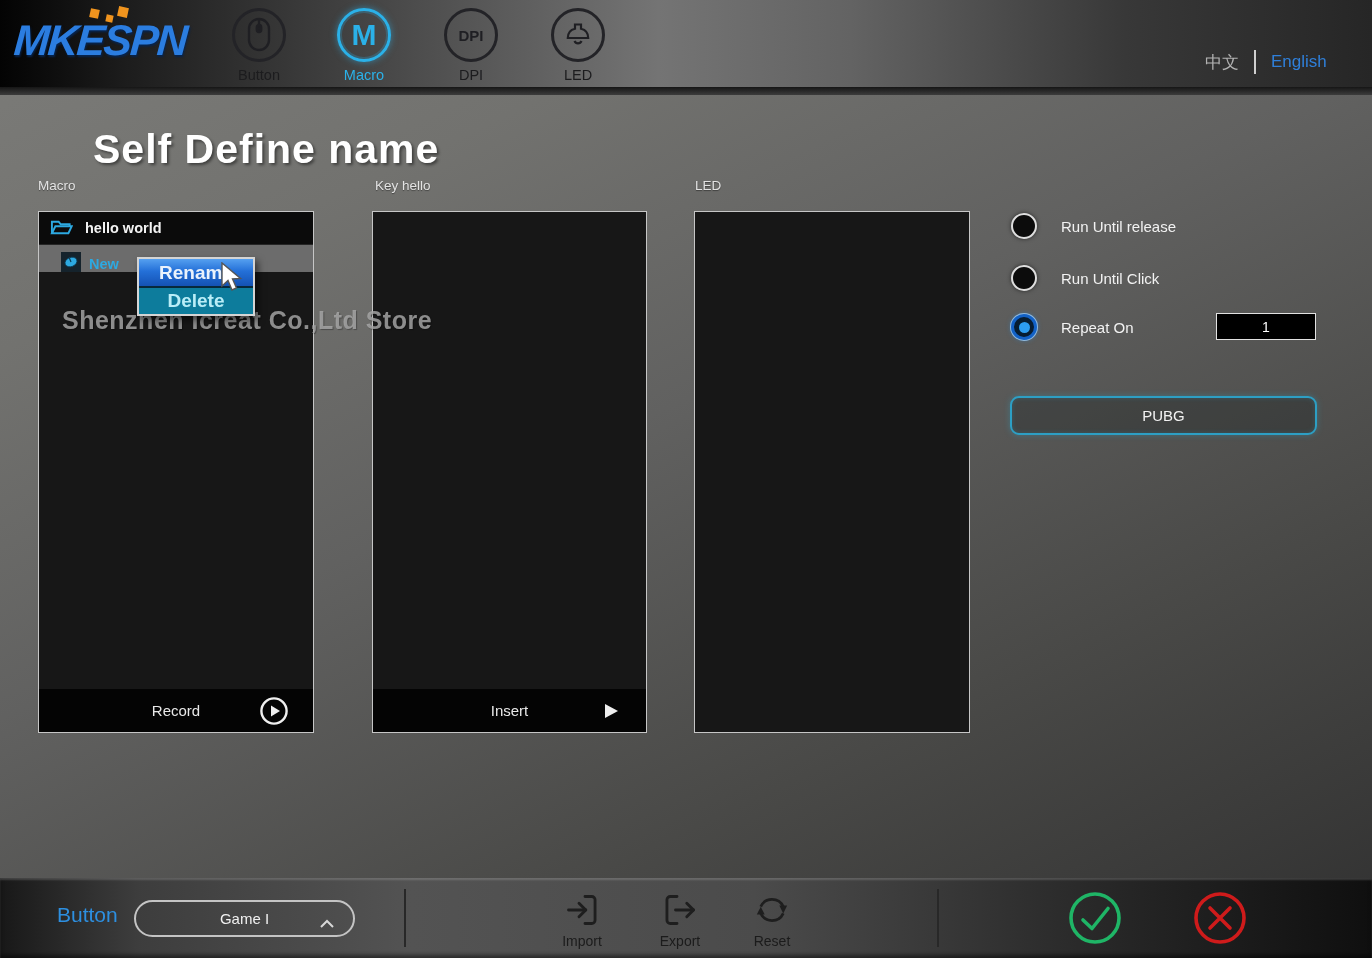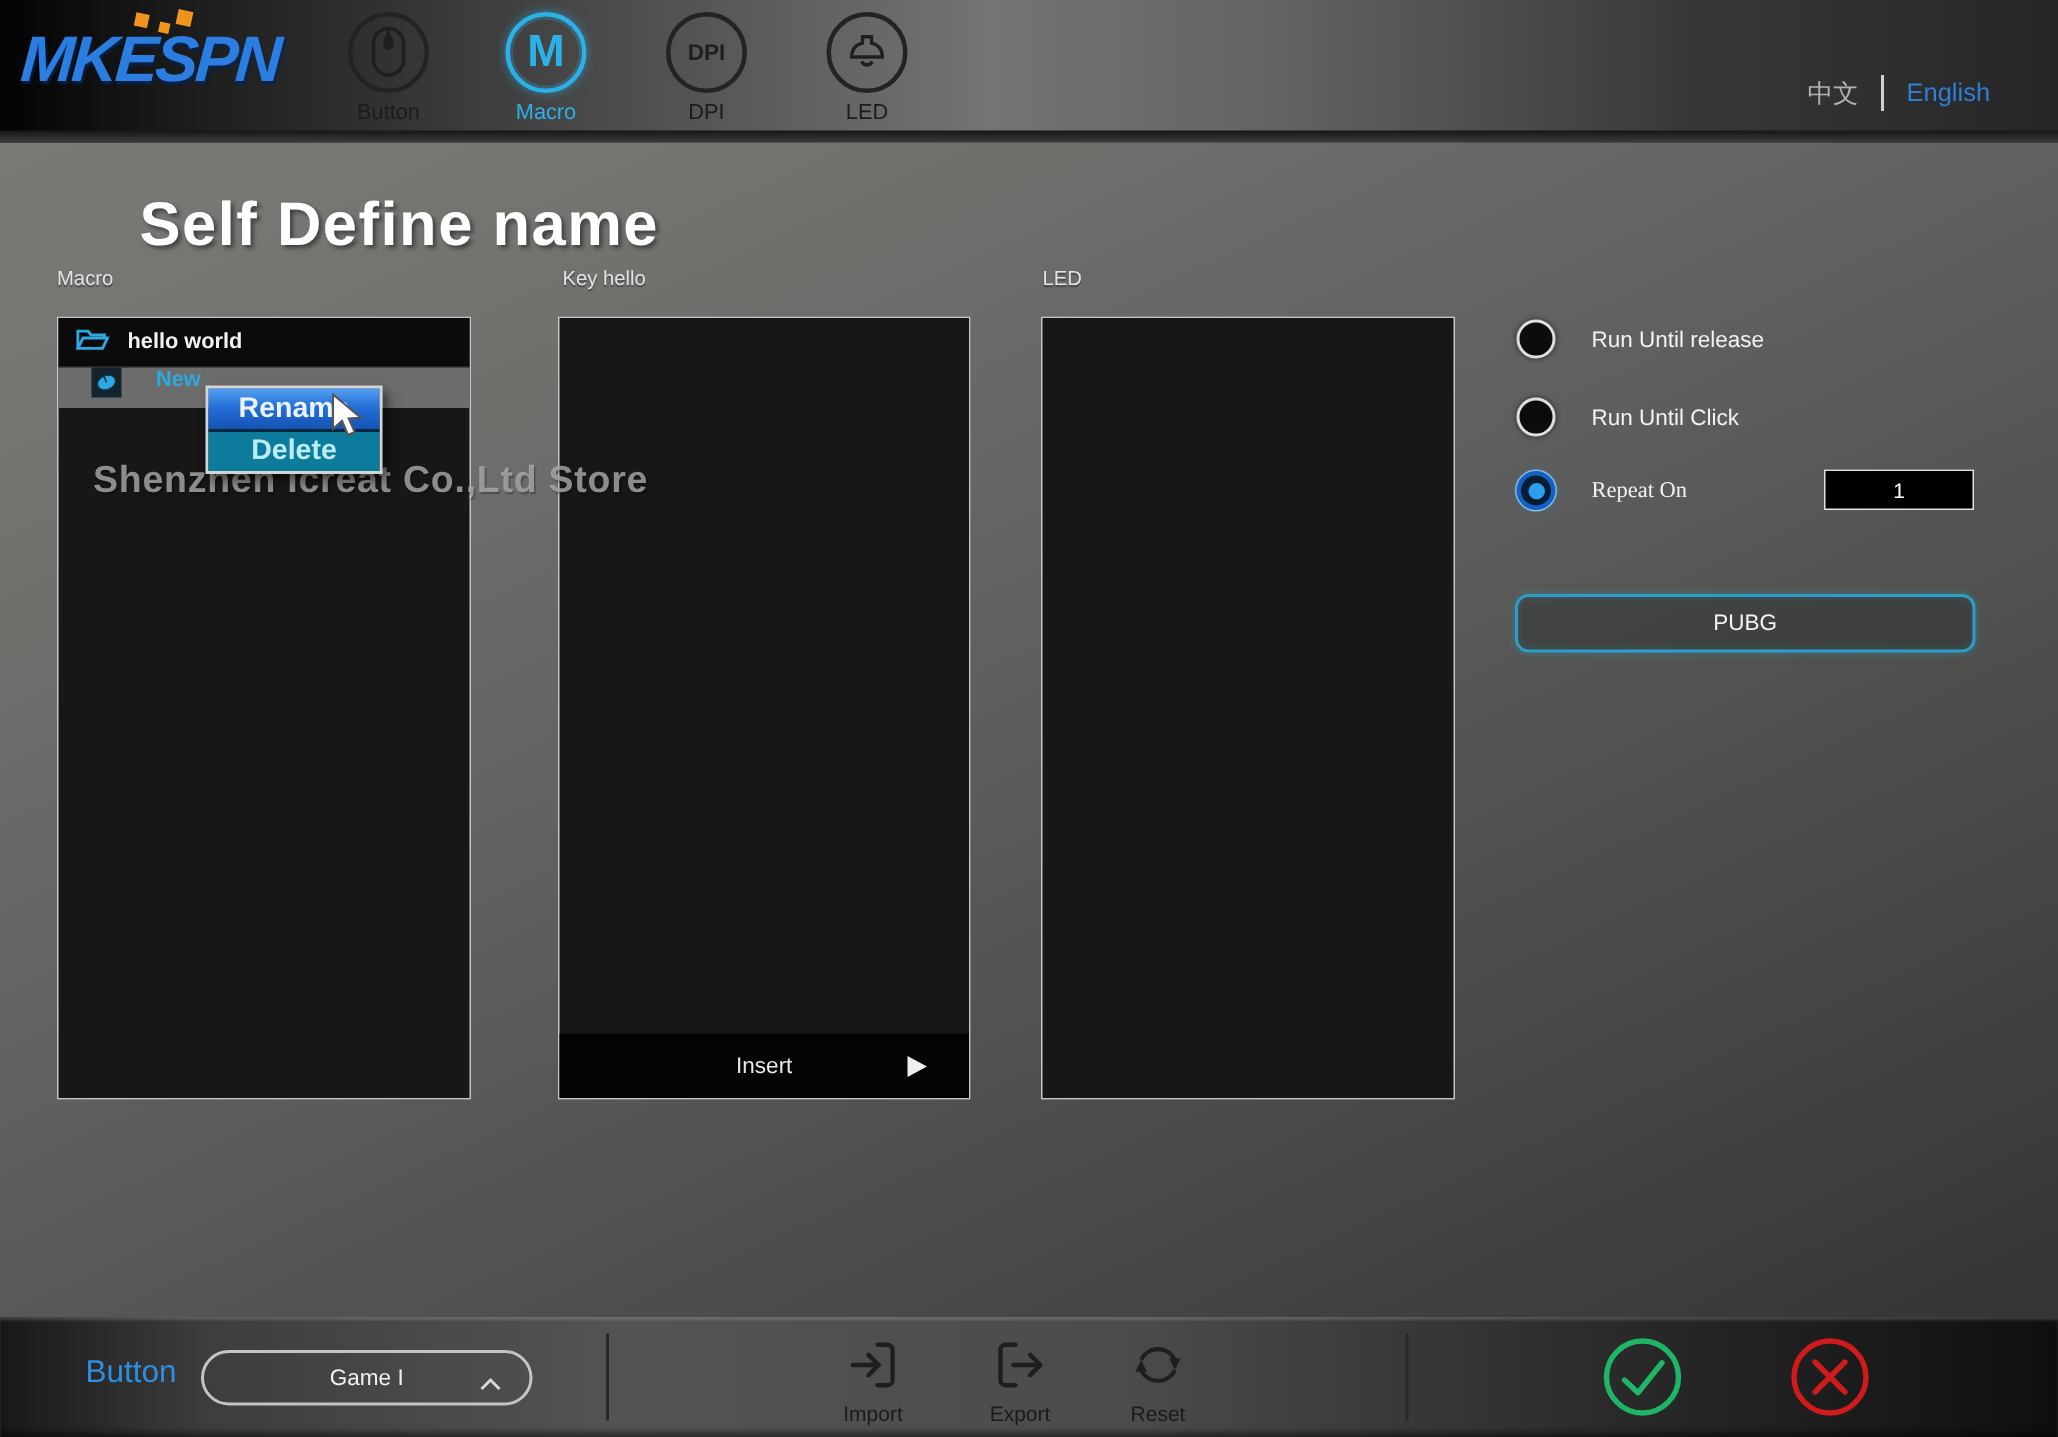--- a/index.html
+++ b/index.html
@@ -72,21 +72,21 @@
   .panel-key{ left:372px; width:275px; }
   .panel-led{ left:694px; width:276px; }
 
   .folder-row{
     height:33px; background:#0b0b0b; border-bottom:1px solid #262626;
     display:flex; align-items:center; gap:12px; padding-left:11px;
     color:#f2f2f2; font-size:14.5px; font-weight:600; cursor:pointer;
   }
   .new-row{
     height:27px; background:#6c6c6c;
-    display:flex; align-items:flex-start; gap:23px; padding-left:22px;
+    display:flex; align-items:flex-end; gap:8px; padding-left:22px;
     color:#2da9e1; font-size:14.5px; font-weight:bold; cursor:pointer;
   }
   .mouse-tile{ width:20px; height:20px; background:#15232c; display:flex; align-items:center; justify-content:center; }
 
   .panel-footer{
     position:absolute; left:0; right:0; bottom:0; height:43px; background:#040404;
     display:flex; align-items:center; justify-content:center;
     color:#e8e8e8; font-size:15px; cursor:pointer;
   }
   .footer-icon{ position:absolute; right:24px; top:7px; }
@@ -110,21 +110,21 @@
   .cursor{ position:absolute; left:219px; top:262px; z-index:7; }
 
   .watermark{
     position:absolute; left:62px; top:306px; z-index:4; white-space:nowrap;
     font-size:25px; font-weight:bold; color:rgba(168,168,168,.82);
     text-shadow:1px 1px 1px rgba(0,0,0,.3); letter-spacing:.5px;
   }
 
   
   .radio-row{ position:absolute; display:flex; align-items:center; gap:24px; cursor:pointer; }
-  .rr1{ left:1011px; top:213px; } .rr2{ left:1011px; top:265px; } .rr3{ left:1011px; top:314px;font-family:Liberation Serif, serif; }
+  .rr1{ left:1011px; top:213px; } .rr2{ left:1011px; top:265px; } .rr3{ left:1011px; top:314px; }
   .radio{
     width:26px; height:26px; border-radius:50%; background:#0c0c0c;
     border:2px solid #dedede; box-shadow:0 0 4px rgba(0,0,0,.55); position:relative; flex:none;
   }
   .radio.sel{ background:#071d31; border:3px solid #1261c6; box-shadow:0 0 0 1px #8fb8dd, 0 0 5px rgba(33,150,243,.5); }
   .radio.sel::after{
     content:""; position:absolute; left:50%; top:50%; width:11px; height:11px; margin:-5.5px 0 0 -5.5px;
     border-radius:50%; background:#2d9df0;
   }
   .radio-label{ font-size:15px; color:#f2f2f2; }
@@ -239,20 +239,29 @@
     <span class="mouse-tile">
       <svg width="16" height="14" viewBox="0 0 16 14">
         <g transform="rotate(-22 8 7)">
           <ellipse cx="8" cy="7" rx="6.2" ry="4.6" fill="#2da9e1"></ellipse>
           <line x1="8" y1="2.6" x2="8" y2="7" stroke="#0c3a52" stroke-width="1.2"></line>
           <ellipse cx="8" cy="7" rx="6.2" ry="4.6" fill="none" stroke="#0c3a52" stroke-width="0.8"></ellipse>
         </g>
       </svg>
     </span>
     <span>New</span>
+  </div>
+  <div class="panel-footer">
+    <span>Record</span>
+    <span class="footer-icon">
+      <svg width="30" height="30" viewBox="0 0 30 30">
+        <circle cx="15" cy="15" r="12.6" fill="none" stroke="#efefef" stroke-width="2.4"></circle>
+        <polygon points="12,9.5 21,15 12,20.5" fill="#efefef"></polygon>
+      </svg>
+    </span>
   </div>
 </div>
 
 <div class="ctx-menu">
   <div class="ctx-rename">Rename</div>
   <div class="ctx-delete">Delete</div>
 </div>
 <div class="cursor">
   <svg width="26" height="30" viewBox="0 0 26 30">
     <path d="M3 1 L3 24 L9 18.5 L13 28 L17.5 26 L13.5 17 L21.5 16.5 Z" fill="#ffffff" stroke="#555" stroke-width="1.4"></path>

